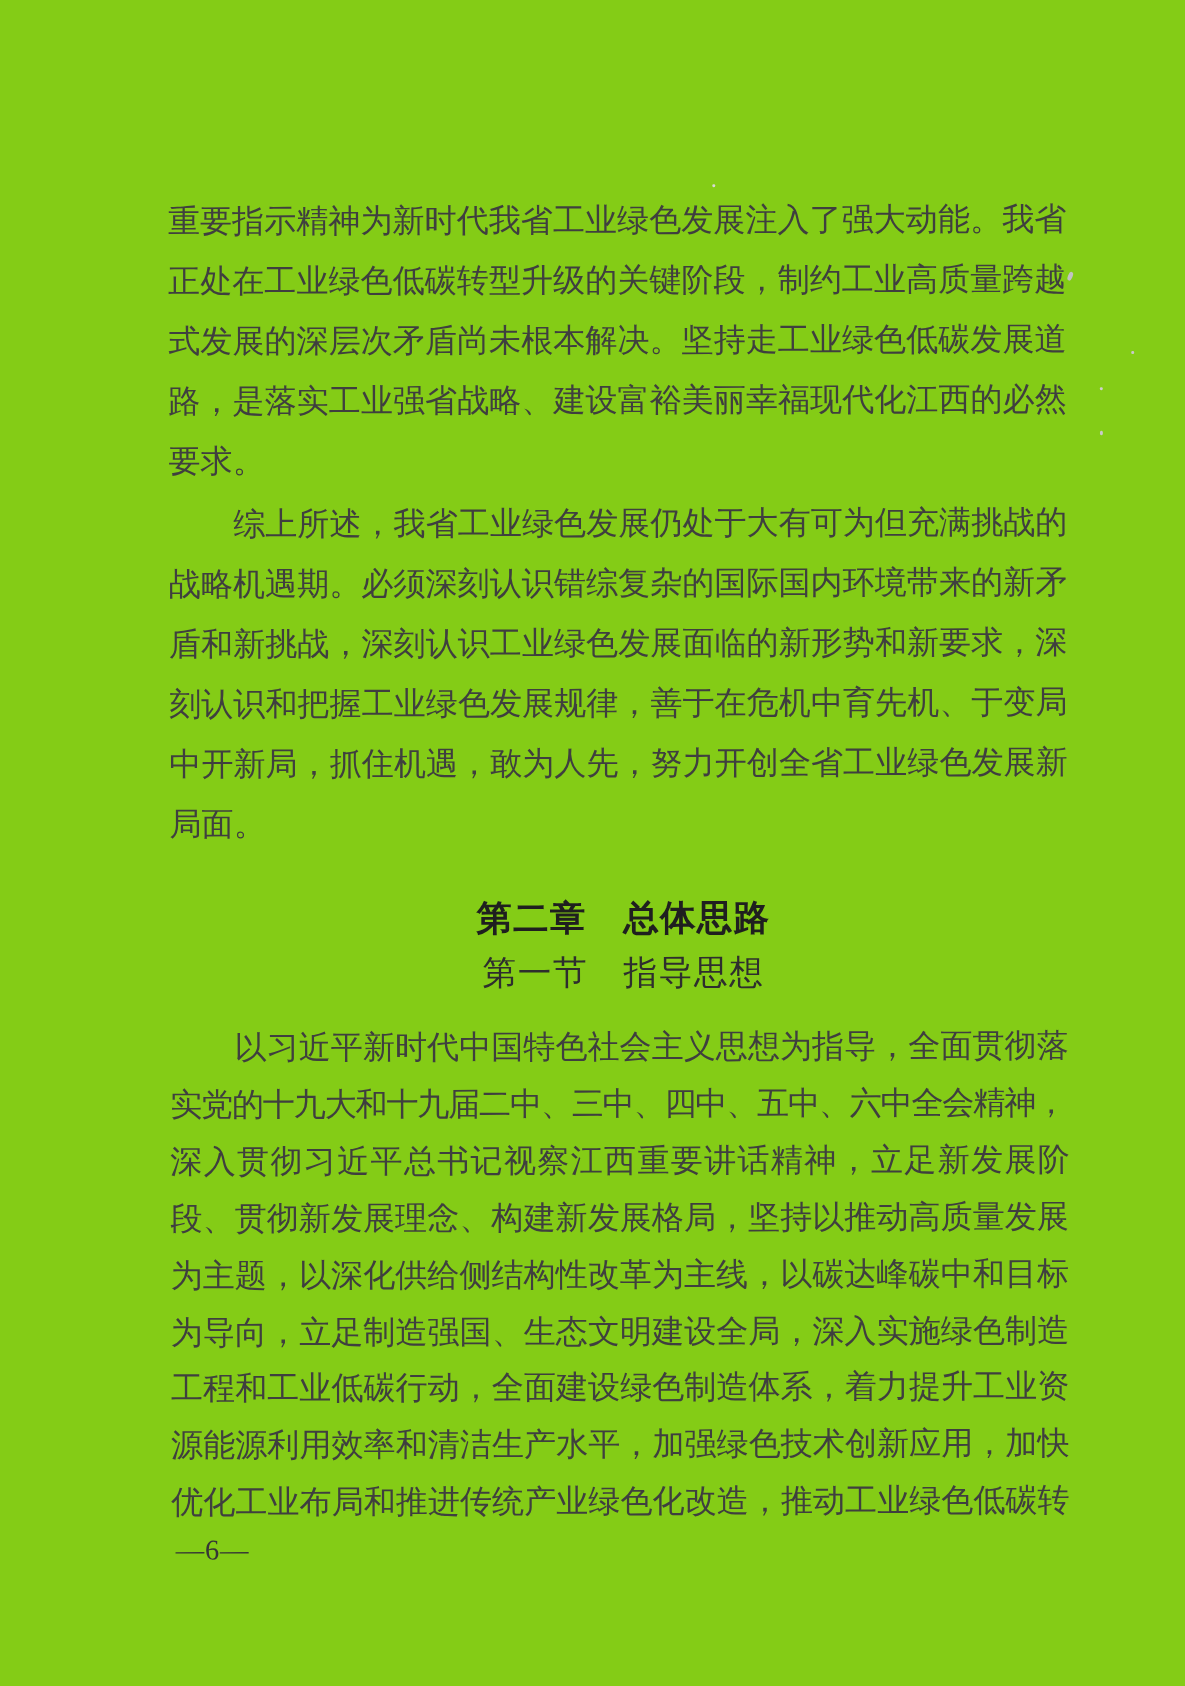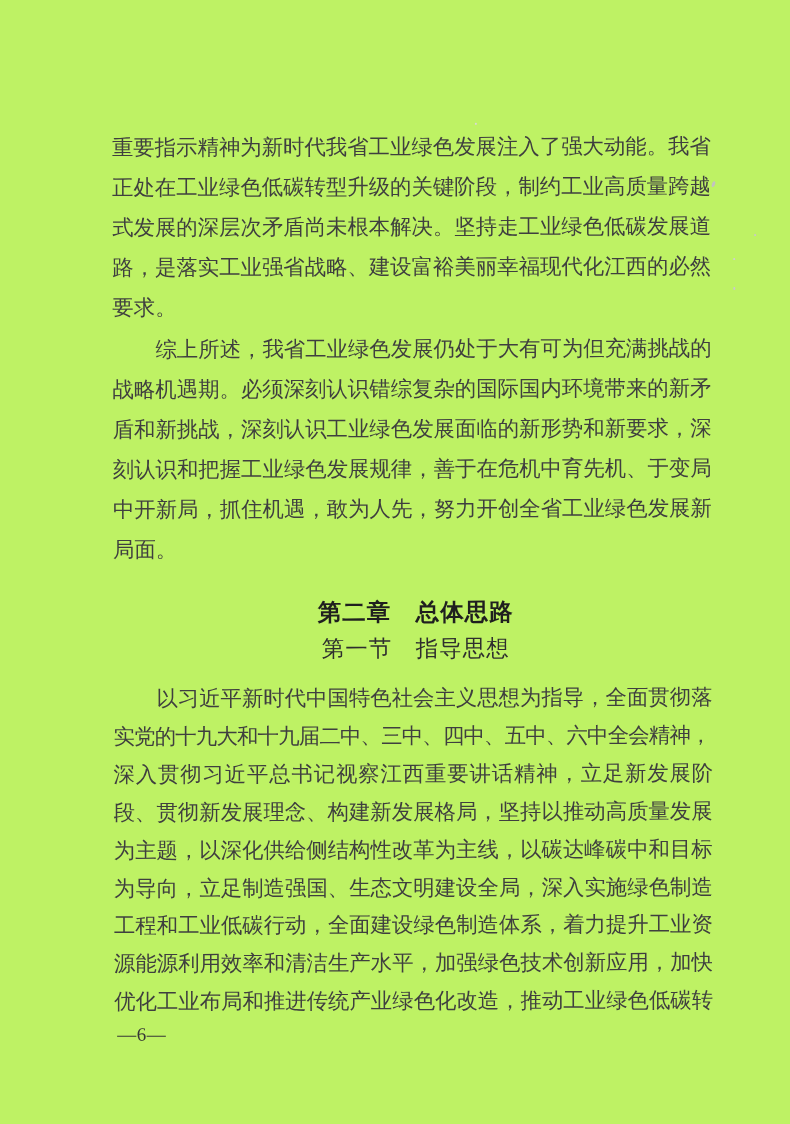--- a/index.html
+++ b/index.html
@@ -2,21 +2,21 @@
 <html><head>
 <meta charset="utf-8">
 <style>
   html, body { margin: 0; padding: 0; }
   body { background: #ffffff; }
 
   .page {
     position: relative;
     width: 790px;
     height: 1124px;
-    background: #bef264;
+    background: #84cc16;
     overflow: hidden;
     font-family: "Liberation Serif", "DejaVu Serif", serif;
     color: #3f3f3f;
   }
 
   .sheet {
     position: absolute;
     left: 0; top: 0; right: 0; bottom: 0;
     transform: rotate(-0.15deg);
     transform-origin: 50% 50%;

